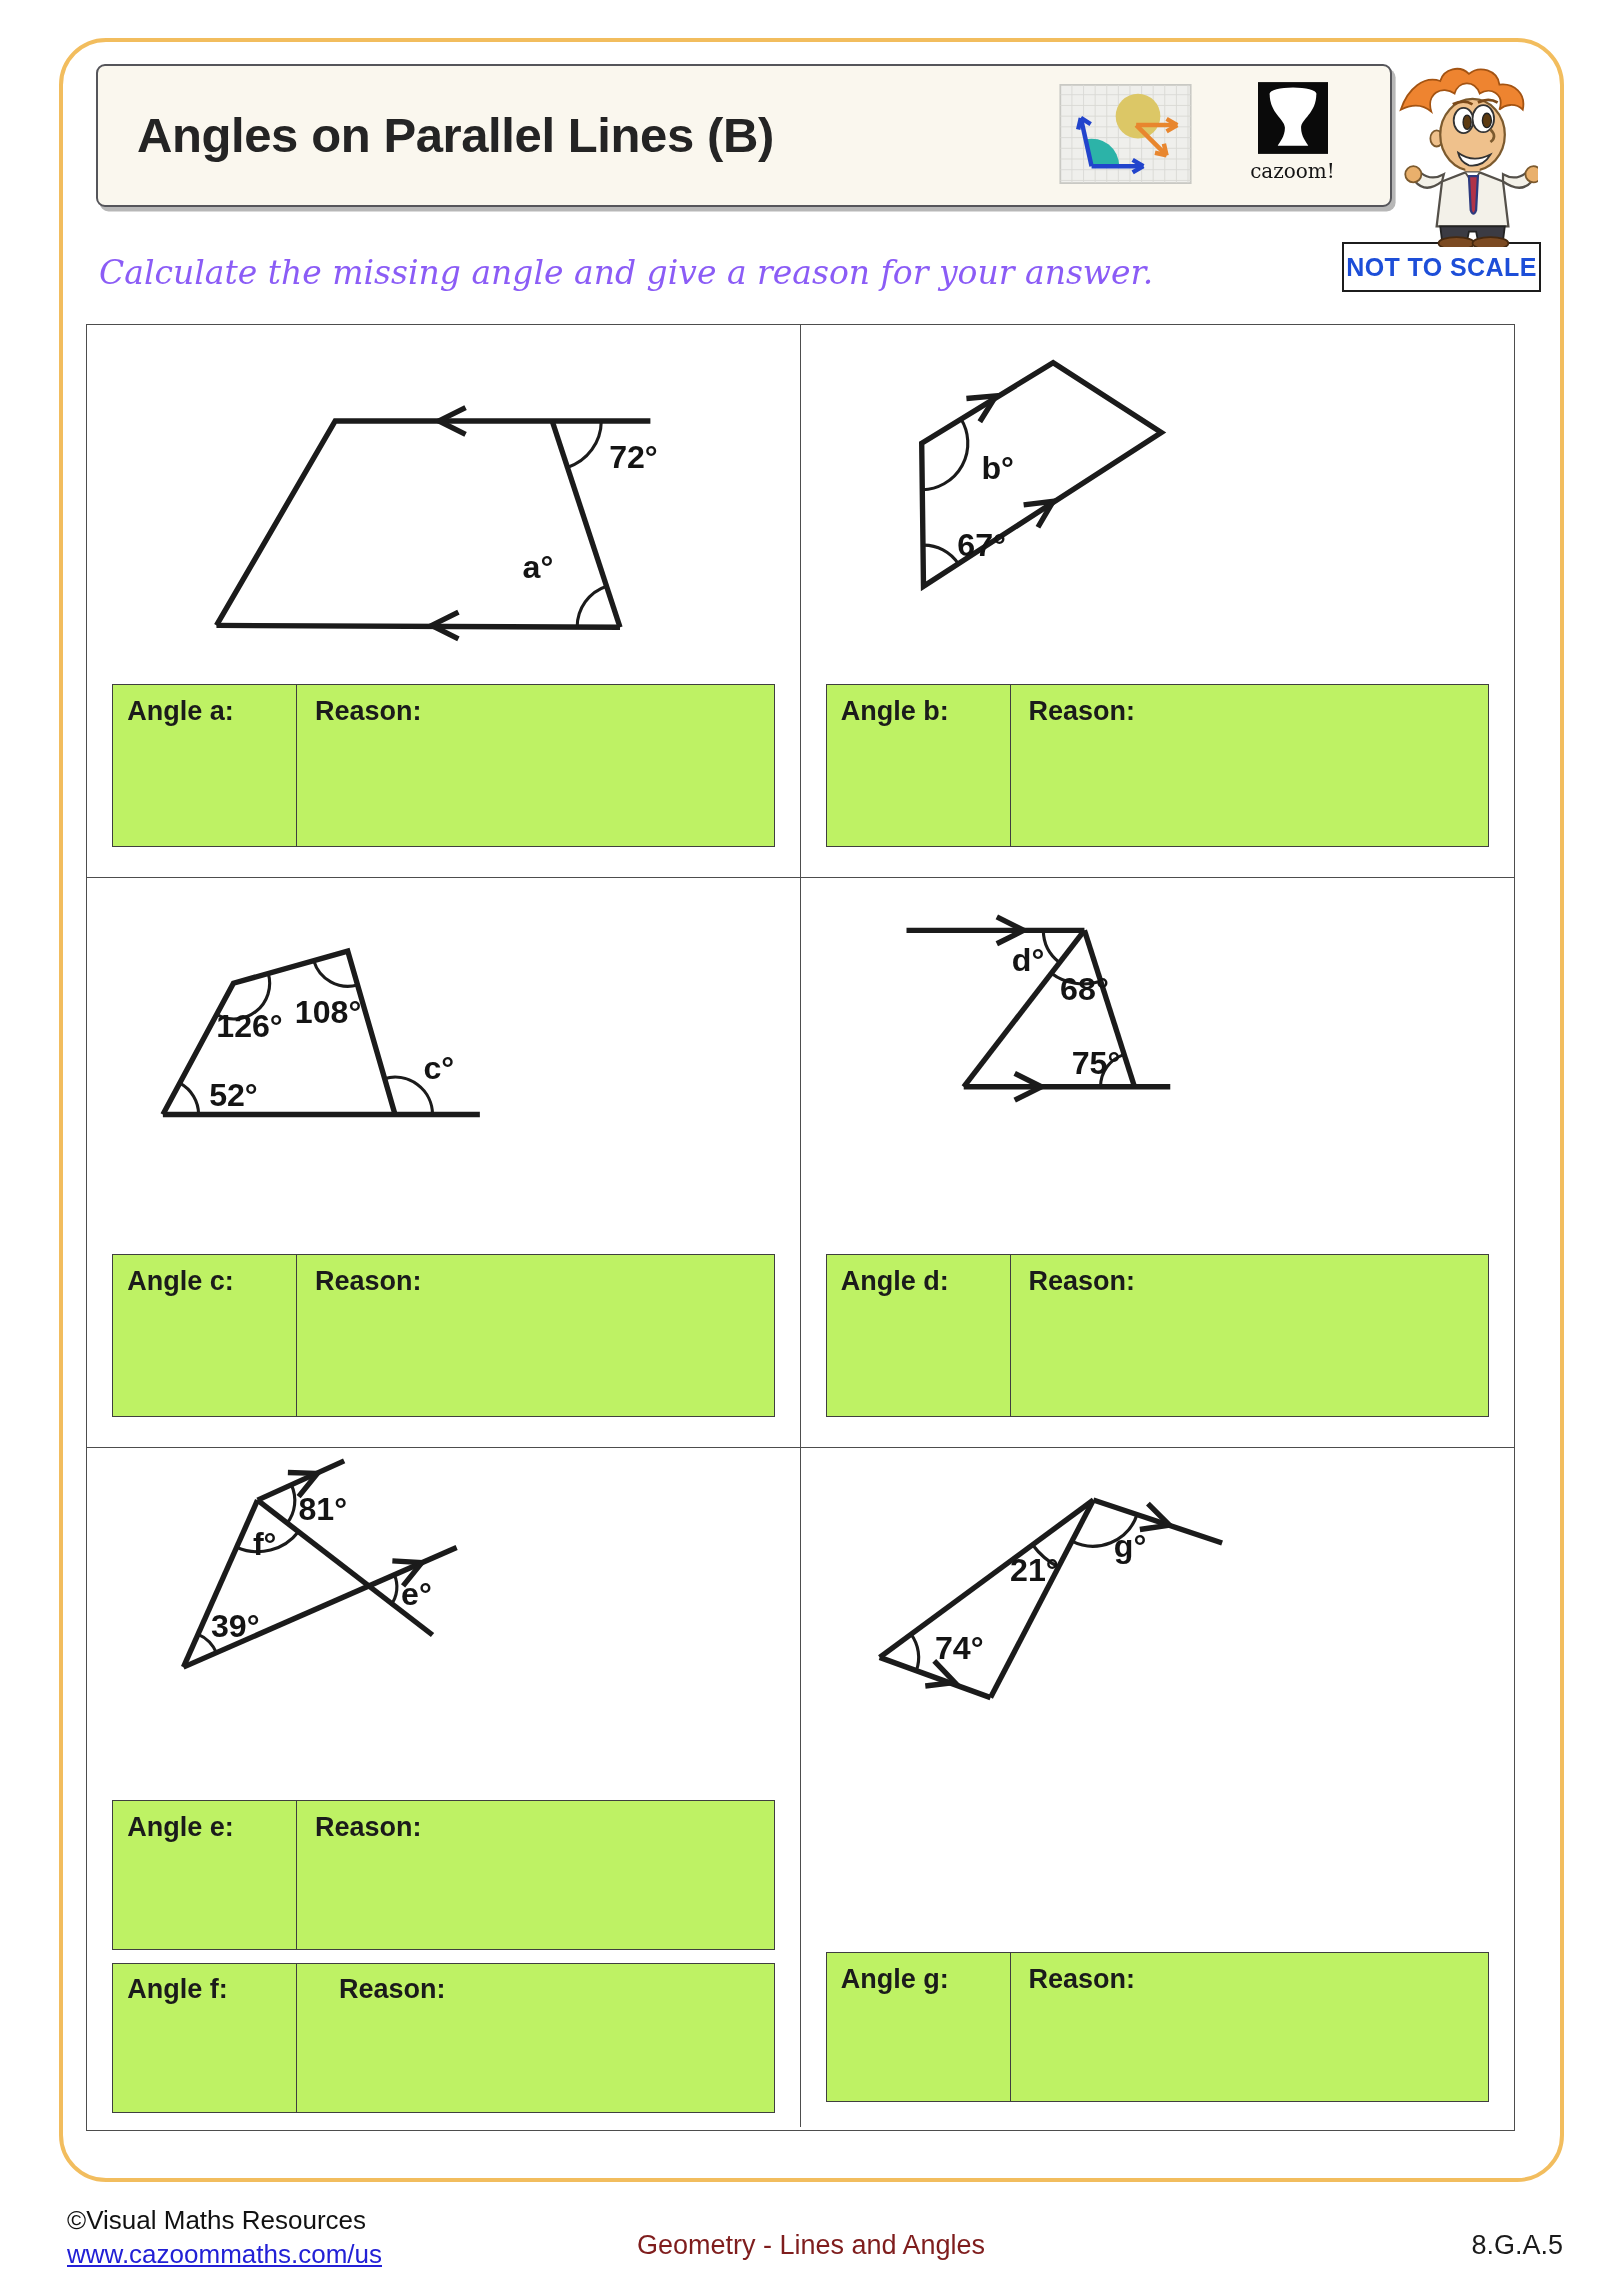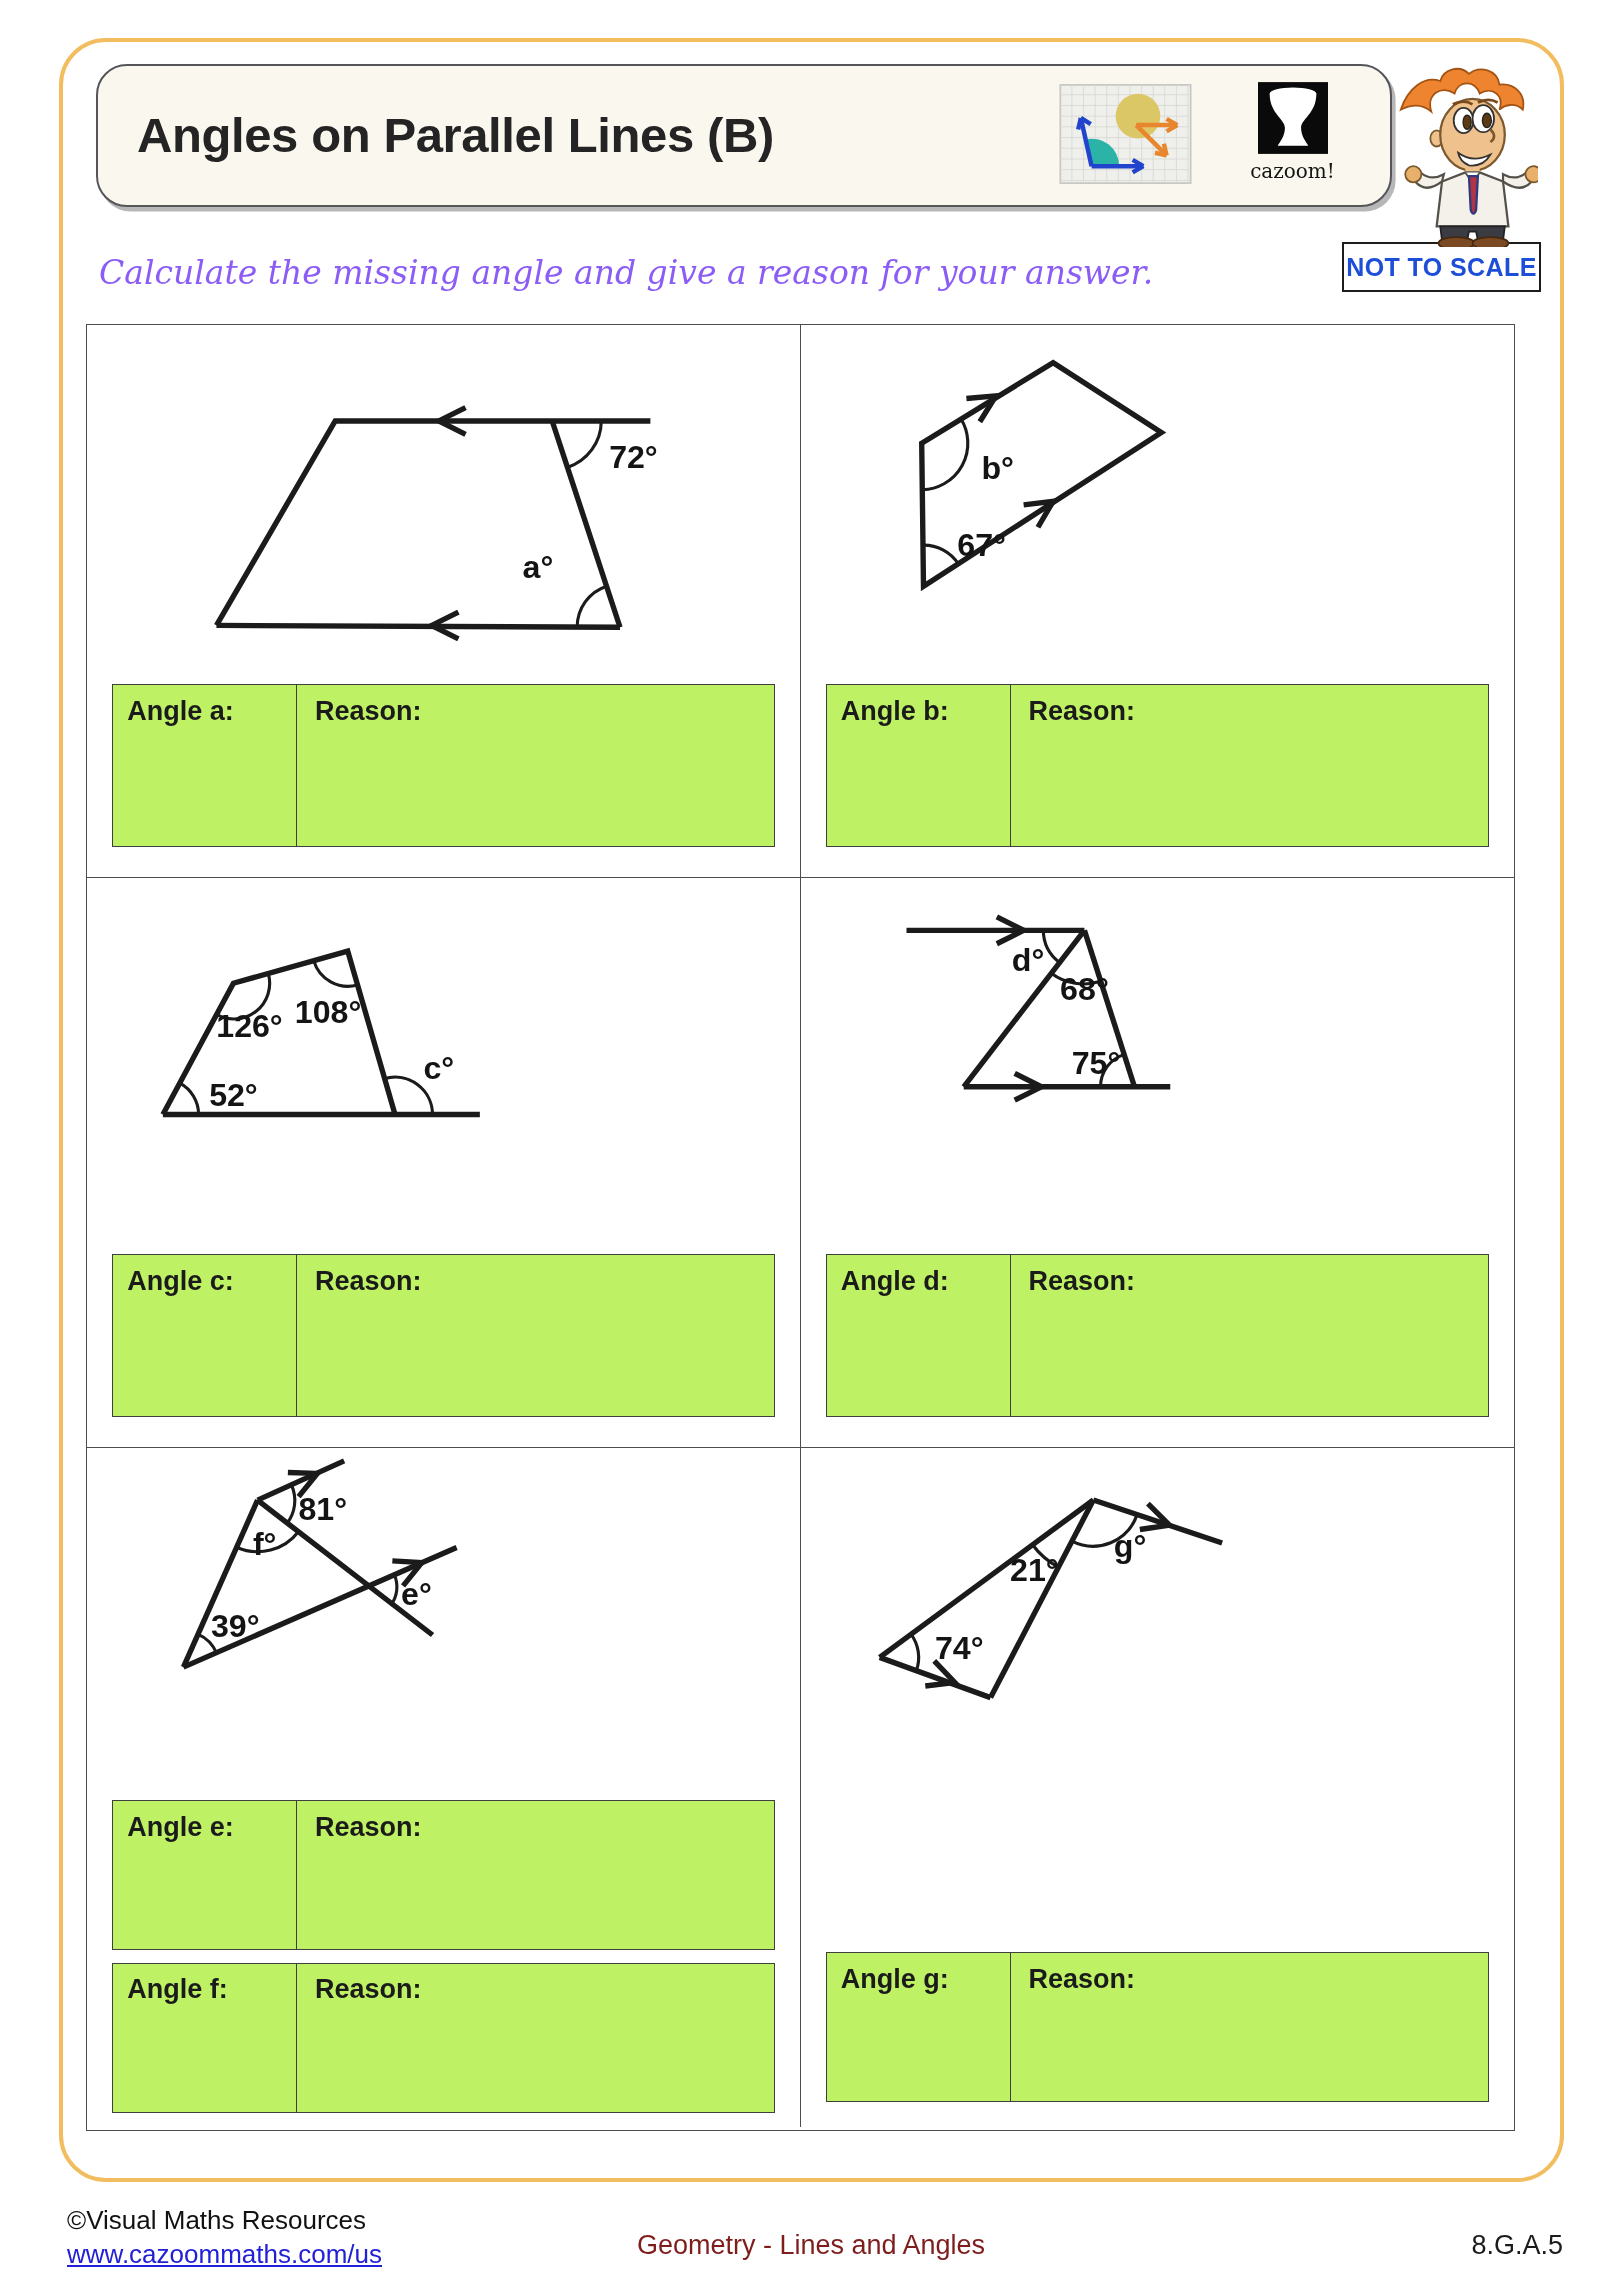--- a/index.html
+++ b/index.html
@@ -3,21 +3,21 @@
 <meta charset="utf-8">
 <style>
   * { margin:0; padding:0; box-sizing:border-box; }
   body { background:#ffffff; font-family:"Liberation Sans", sans-serif; }
   .page { position:relative; width:1622px; height:2293px; background:#ffffff; overflow:hidden; }
 
   .frame { position:absolute; left:59px; top:38px; width:1505px; height:2144px;
            border:4.5px solid #f2bd5e; border-radius:47px; }
 
   .header-box { position:absolute; left:96px; top:64px; width:1296px; height:143px;
-                background:#faf7ee; border:2.7px solid #55555a; border-radius:31px;
+                background:#faf7ee; border:2.7px solid #55555a; border-radius:9px;
                 box-shadow:3.6px 4.5px 0 rgba(95,95,95,.45); }
   .title { position:absolute; left:39px; top:0; height:138px; display:flex; align-items:center;
            font-size:49px; font-weight:bold; color:#242424; letter-spacing:-0.4px; }
   .chart-ic { position:absolute; left:961px; top:18px; }
   .logo { position:absolute; left:1145px; top:16px; width:99px; text-align:center; }
   .logo-text { font-family:"DejaVu Serif", serif; font-weight:normal; font-size:20px; color:#141414; margin-top:1.8px; }
 
   .mascot { position:absolute; left:1390px; top:63px; z-index:3; }
   .nts { position:absolute; left:1342px; top:242px; width:199px; height:50px; background:#ffffff;
          border:2.7px solid #1c1c1c; display:flex; align-items:center; justify-content:center;
@@ -33,21 +33,21 @@
   .cl { border-right:1.8px solid #4d4d4d; }
   .rt { border-bottom:1.8px solid #4d4d4d; }
   svg.fig { display:block; width:100%; }
 
   .ans { border:1.8px solid #3f3f3f; display:flex; background:#bef264; }
   .ans .acol { width:184px; border-right:1.8px solid #3f3f3f; padding:10.7px 0 0 14.3px;
                font-size:27px; font-weight:bold; color:#1b1b1b; }
   .ans .rcol { flex:1; padding:10.7px 0 0 18px; font-size:27px; font-weight:bold; color:#1b1b1b; }
   .ans-r12 { height:163px; margin:auto 25px 29.6px 25px; }
   .ans-e  { height:150px; margin:auto 25px 12.5px 25px; }
-  .ans-f  { height:150px; margin:0 25px 14.3px 25px; }
+  .ans-f  { height:150px; margin:0 25px 14.3px 25px;gap:24px; }
   .ans-g  { height:150px; margin:auto 25px 25px 25px; }
 
   .ln  { stroke:#1b1b1b; stroke-width:6; fill:none; }
   .arc { stroke:#1b1b1b; stroke-width:3.5; fill:none; }
   .ah  { stroke:#1b1b1b; stroke-width:6; fill:none; stroke-linejoin:miter; }
   .albl { font-family:"Liberation Sans", sans-serif; font-size:36px; font-weight:bold;
           fill:#141414; text-anchor:middle; }
 
   .foot-copy { position:absolute; left:67px; top:2205px; font-size:26px; color:#111; }
   .foot-link { position:absolute; left:67px; top:2239px; font-size:26px; color:#2220d6;

